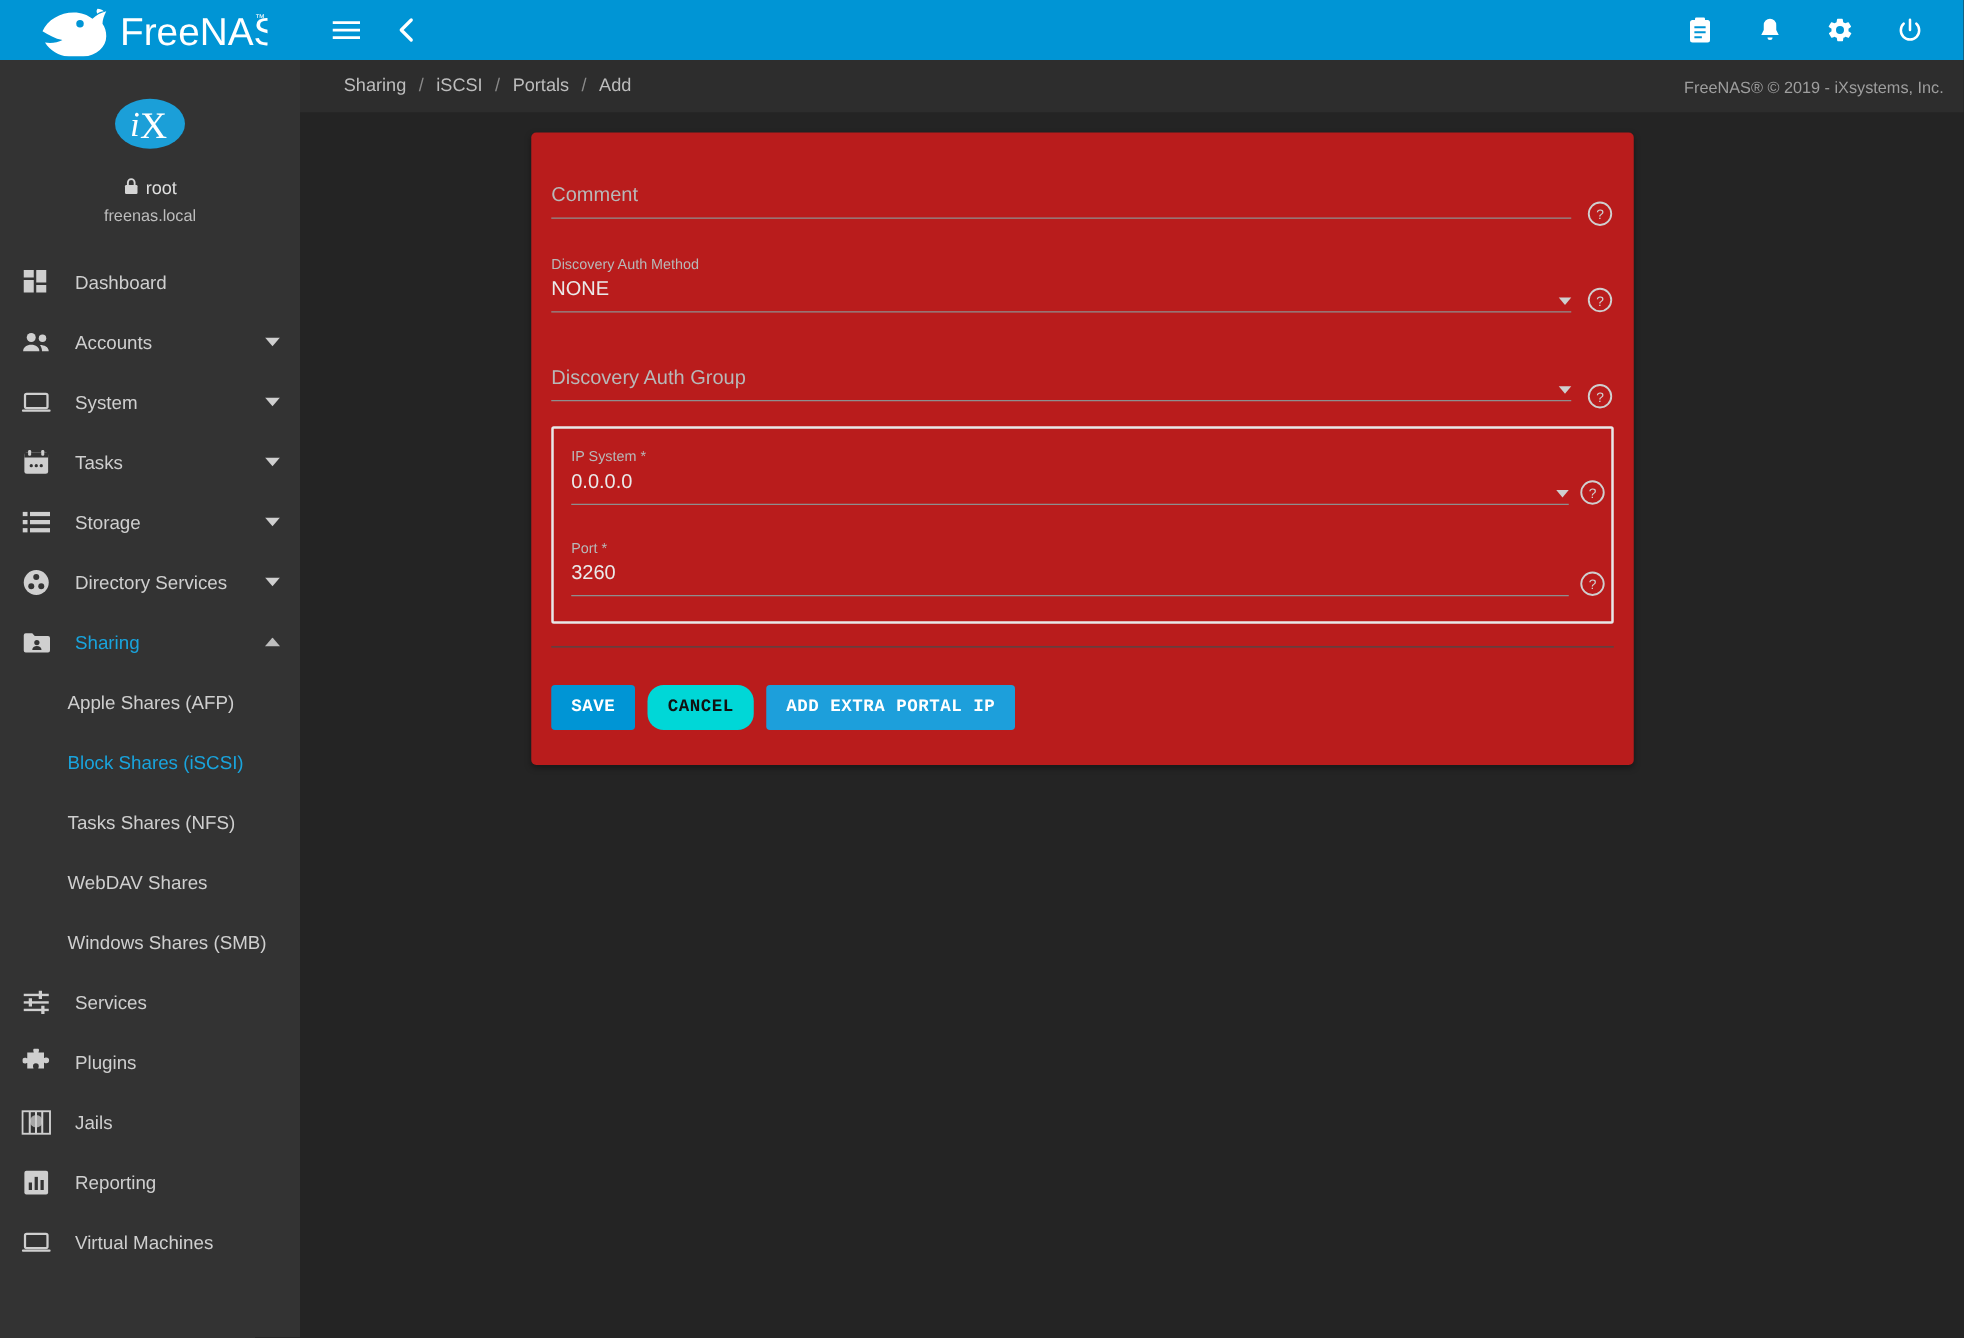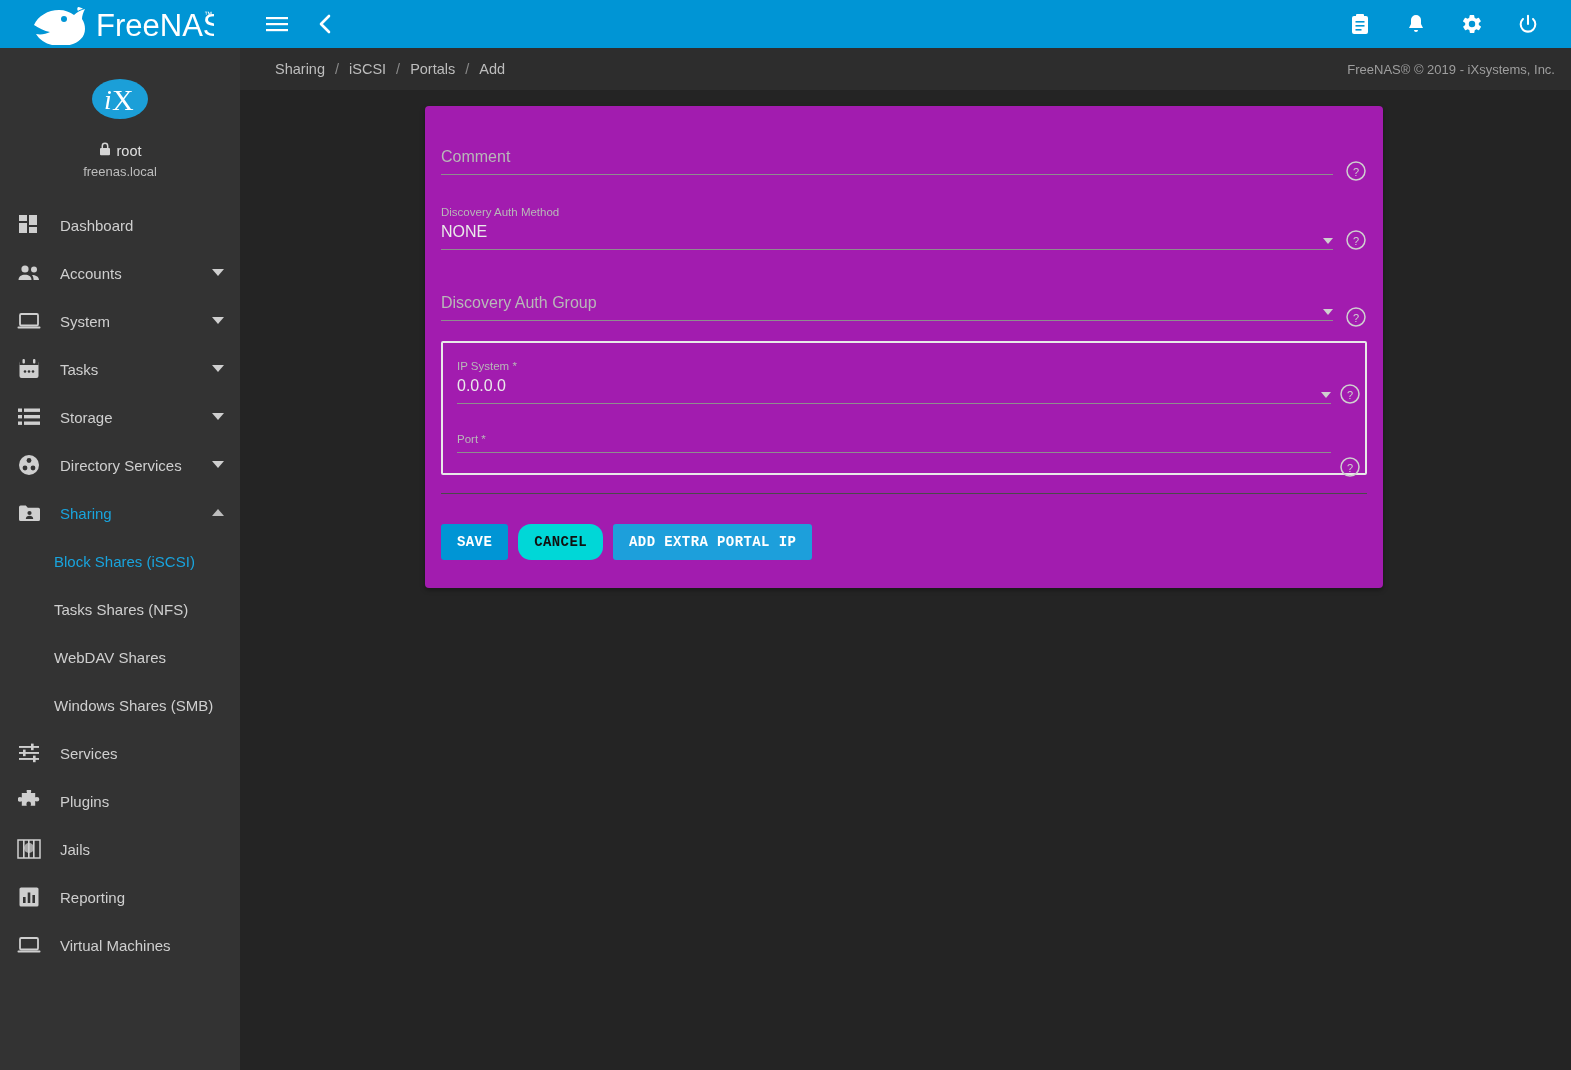--- a/index.html
+++ b/index.html
@@ -86,22 +86,22 @@
     padding-left: 54px; cursor: pointer; color: #cfcfcf; font-size: 15px;
   }
   .sub-item.active { color: #19a4dd; }
 
   
   .main {
     position: absolute; top: 90px; left: 240px; right: 0; bottom: 0;
     background: #242424; overflow: hidden;
   }
   .card {
-    position: absolute; left: 185px; top: 16px; width: 958px;
-    background: #a21caf; border-radius: 4px;
+    position: absolute; left: 185px; top: 16px; width: 882px;
+    background: #b91c1c; border-radius: 4px;
     box-shadow: 0 2px 5px rgba(0,0,0,.35);
   }
   .card-body { padding: 26px 16px 8px 16px; }
 
   .field { position: relative; margin: 0 0 6px 0; padding: 0 34px 0 0; }
   .field-inner { position: relative; padding: 14px 0 6px 0; }
   .flabel-small {
     font-size: 11.5px; color: #b8b8b8; line-height: 14px;
     margin-bottom: 2px;
   }
@@ -360,20 +360,23 @@
           </svg>
         </span>
         <span class="lbl">Sharing</span>
         <span class="arrow">
           <svg width="12" height="8" viewBox="0 0 12 8">
               <path d="M0 7h12L6 0z" fill="#bdbdbd"></path>
             </svg>
         </span>
       </div>
 
+      <div class="sub-item">
+        <span>Apple Shares (AFP)</span>
+      </div>
       <div class="sub-item active">
         <span>Block Shares (iSCSI)</span>
       </div>
       <div class="sub-item">
         <span>Tasks Shares (NFS)</span>
       </div>
       <div class="sub-item">
         <span>WebDAV Shares</span>
       </div>
       <div class="sub-item">
@@ -503,20 +506,21 @@
               <svg width="22" height="22" viewBox="0 0 22 22">
                 <circle cx="11" cy="11" r="9" fill="none" stroke="#cfcfcf" stroke-width="1.5"></circle>
                 <text x="11" y="15.5" text-anchor="middle" font-size="11" font-family="Liberation Sans, sans-serif" fill="#cfcfcf">?</text>
               </svg>
             </span>
           </div>
 
           <div class="field" style="margin-top:8px;">
             <div class="field-inner" style="padding-top:14px;">
               <div class="flabel-small">Port *</div>
+              <div class="fvalue">3260</div>
               <div class="uline"></div>
             </div>
             <span class="help" style="top:38px; right:-30px;">
               <svg width="22" height="22" viewBox="0 0 22 22">
                 <circle cx="11" cy="11" r="9" fill="none" stroke="#cfcfcf" stroke-width="1.5"></circle>
                 <text x="11" y="15.5" text-anchor="middle" font-size="11" font-family="Liberation Sans, sans-serif" fill="#cfcfcf">?</text>
               </svg>
             </span>
           </div>
 

